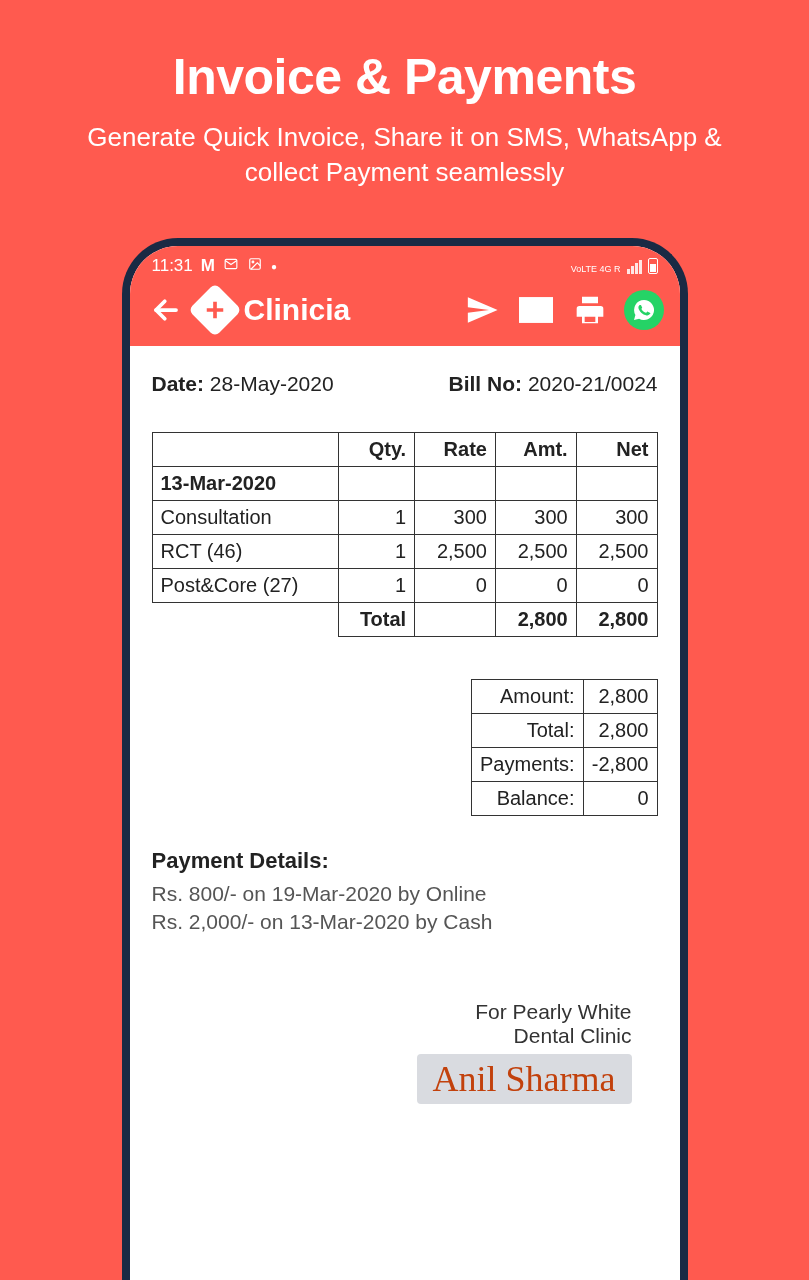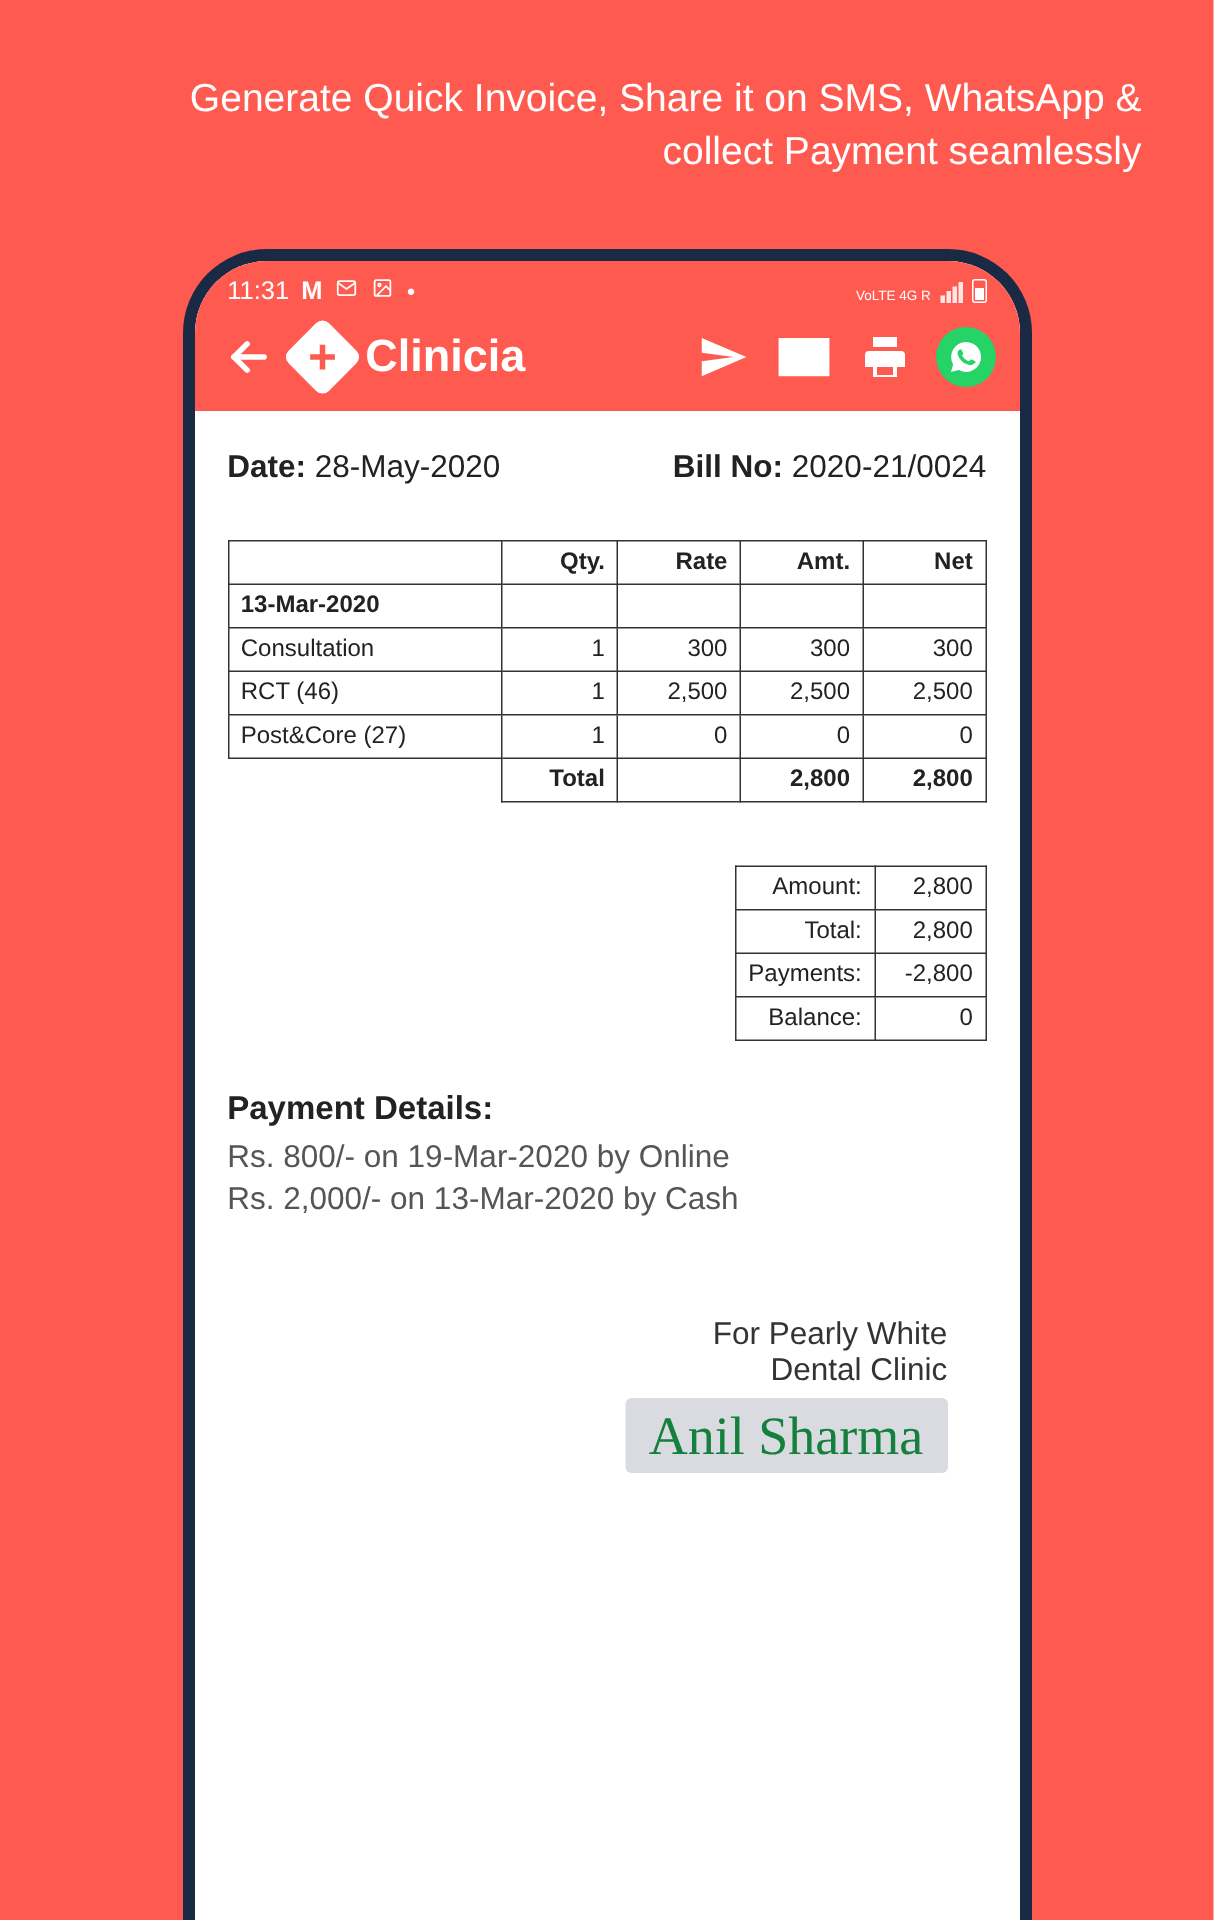--- a/index.html
+++ b/index.html
@@ -19,21 +19,20 @@
 .marketing-header h1 {
   font-size: 50px;
   font-weight: 700;
   margin-bottom: 14px;
   letter-spacing: -0.5px;
 }
 .marketing-header p {
   font-size: 26px;
   line-height: 1.35;
   font-weight: 400;
-  text-align: right;
 }
 .phone {
   width: 566px;
   margin: 24px auto 0;
   background: #fff;
   border: 8px solid #1a2a44;
   border-bottom: none;
   border-radius: 56px 56px 0 0;
   overflow: hidden;
   position: relative;
@@ -104,21 +103,21 @@
 .info-row {
   display: flex;
   justify-content: space-between;
   font-size: 21px;
   margin-bottom: 36px;
 }
 .info-row .label { font-weight: 700; }
 table {
   width: 100%;
   border-collapse: collapse;
-  font-size: 16px;
+  font-size: 20px;
 }
 table th, table td {
   border: 1px solid #333;
   padding: 5px 8px;
 }
 table th {
   font-weight: 700;
   text-align: right;
 }
 table th:first-child { text-align: left; }
@@ -158,28 +157,29 @@
 .sign-block .for-line {
   font-size: 21px; color: #333;
 }
 .signature {
   display: inline-block;
   margin-top: 6px;
   background: #d9dbe0;
   padding: 4px 16px;
   font-family: 'Brush Script MT', cursive;
   font-size: 36px;
-  color: #15803d;
+  color: #c2410c;
   border-radius: 4px;
 }
 </style>
 </head>
 <body>
 
 <div class="marketing-header">
+  <h1>Invoice &amp; Payments</h1>
   <p>Generate Quick Invoice, Share it on SMS, WhatsApp &amp; collect Payment seamlessly</p>
 </div>
 
 <div class="phone">
   <div class="phone-inner">
     <div class="status-bar">
       <div class="status-left">
         <span>11:31</span>
         <span style="font-weight:700;">M</span>
         <span>

